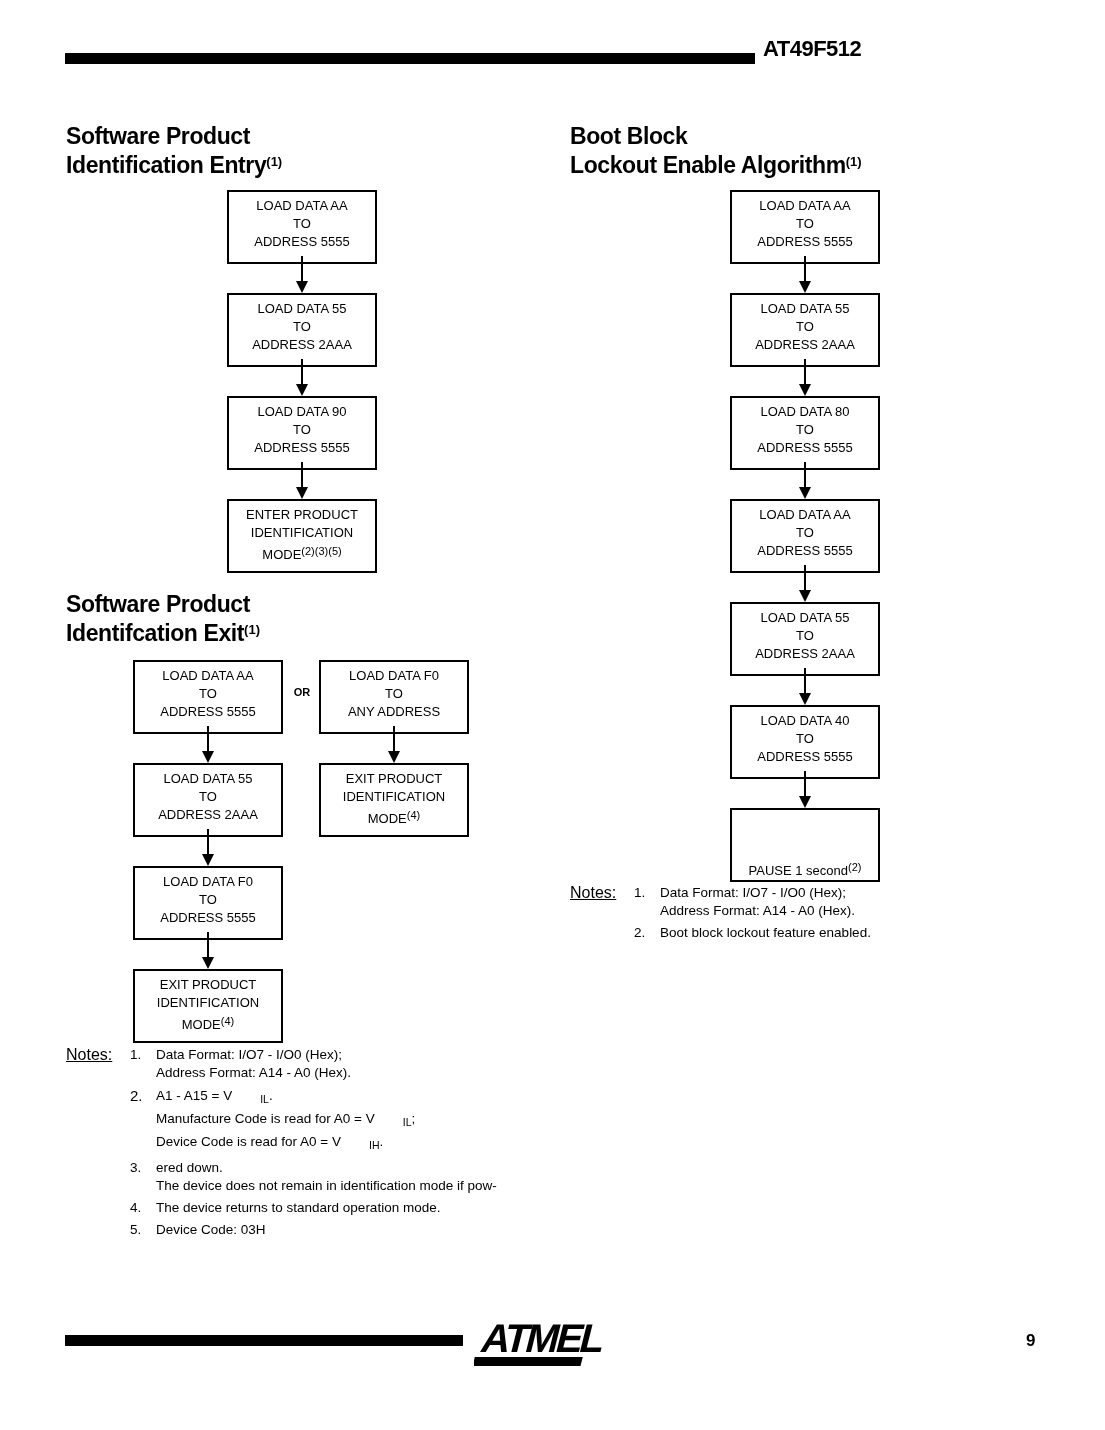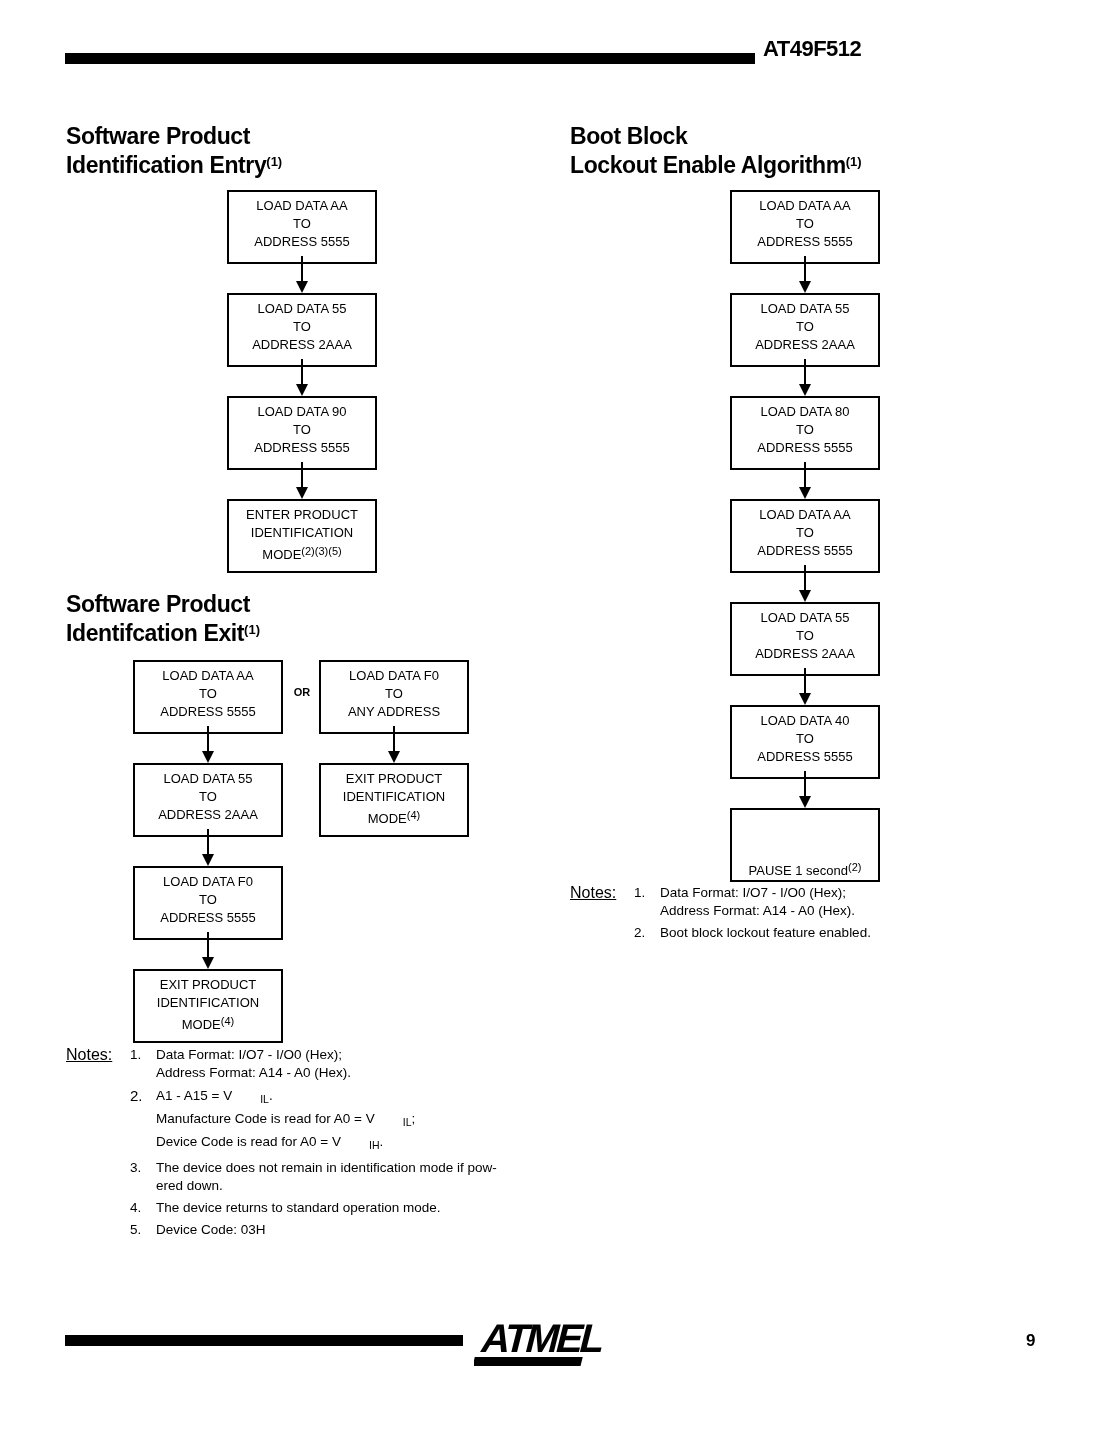--- a/index.html
+++ b/index.html
@@ -197,22 +197,22 @@
       <div class="note-num">2.</div>
       <div class="note-text">
         <div class="note-line"><span>A1 - A15 = V</span><sub>IL</sub><span>.</span></div>
         <div class="note-line"><span>Manufacture Code is read for A0 = V</span><sub>IL</sub><span>;</span></div>
         <div class="note-line"><span>Device Code is read for A0 = V</span><sub>IH</sub><span>.</span></div>
       </div>
     </div>
     <div class="note-item">
       <div class="note-num">3.</div>
       <div class="note-text">
+        <div class="note-line">ered down.</div>
         <div class="note-line">The device does not remain in identification mode if pow-</div>
-        <div class="note-line">ered down.</div>
       </div>
     </div>
     <div class="note-item">
       <div class="note-num">4.</div>
       <div class="note-text">
         <div class="note-line">The device returns to standard operation mode.</div>
       </div>
     </div>
     <div class="note-item">
       <div class="note-num">5.</div>

